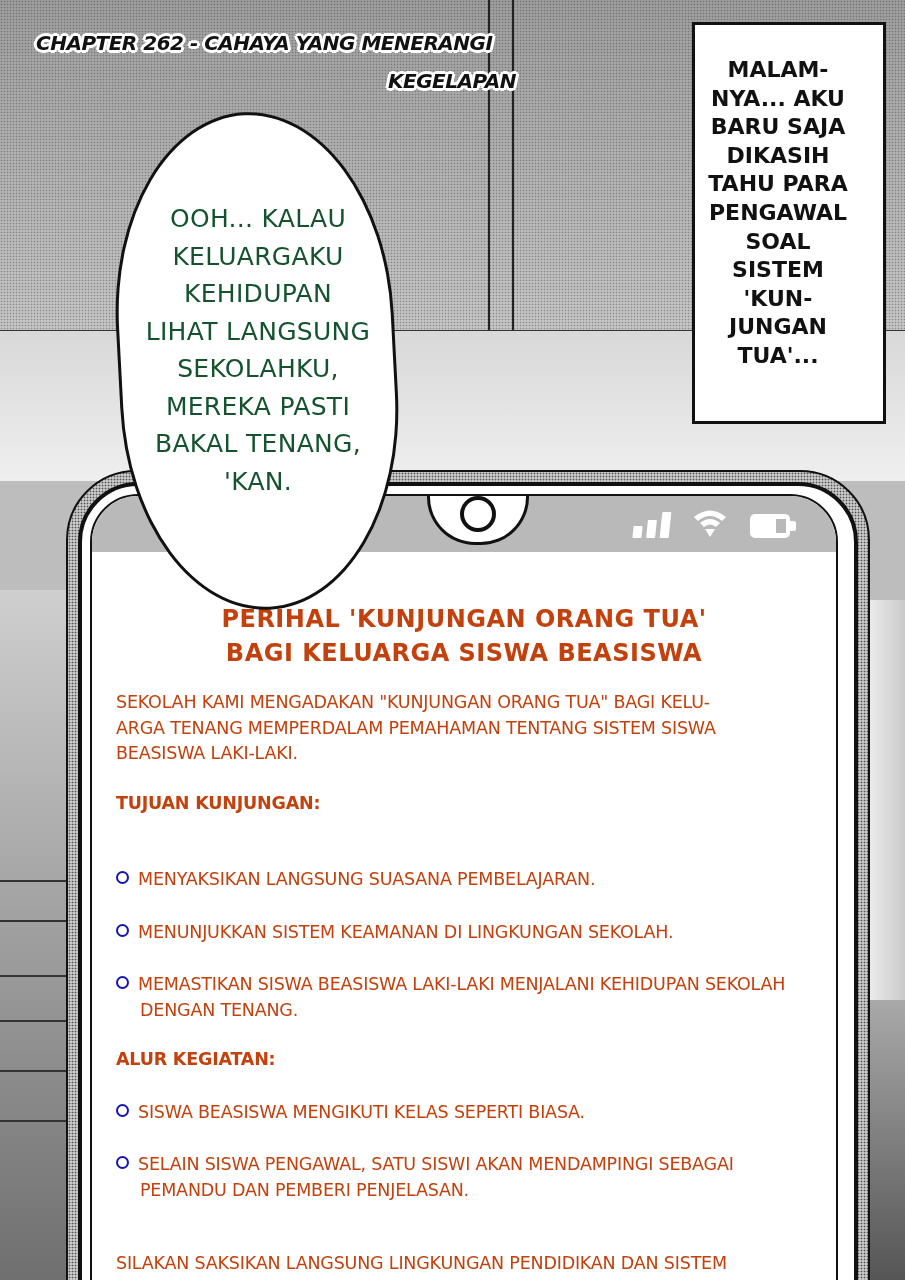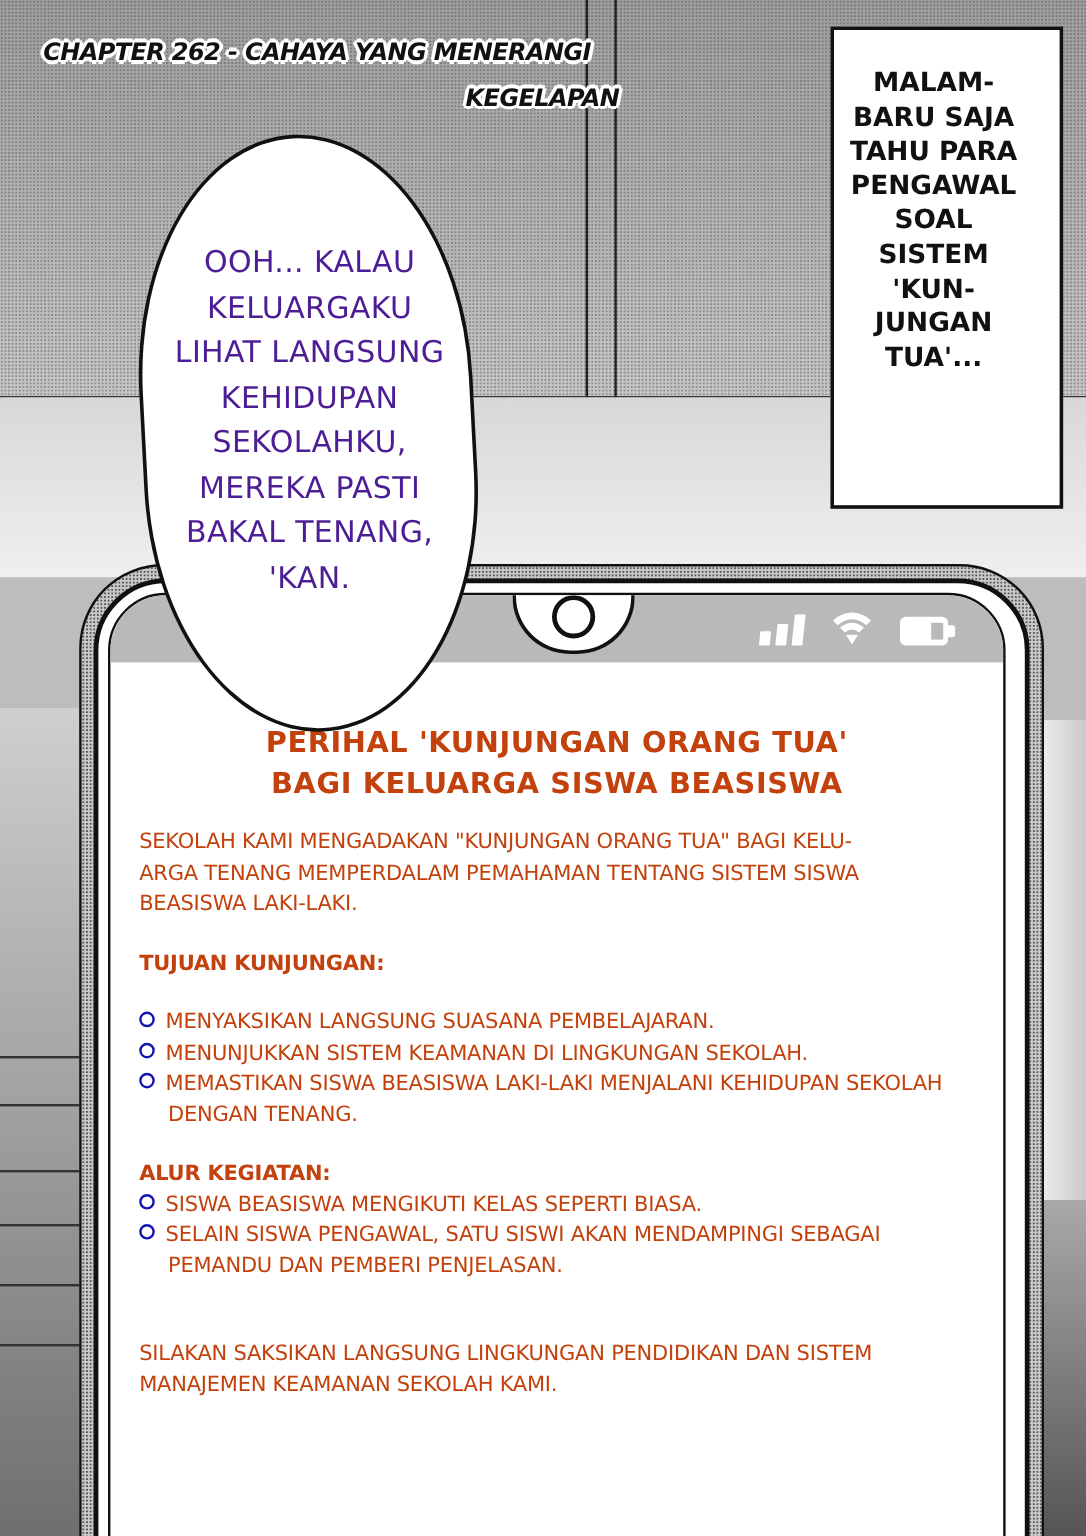--- a/index.html
+++ b/index.html
@@ -115,36 +115,36 @@
     margin-top: 50px; letter-spacing: 0.5px;
   }
   .notice-body {
     margin: 20px 0 0 24px; width: 690px;
     font-size: 17.5px; line-height: 25.5px; letter-spacing: -0.2px;
   }
   .notice-body p { margin: 0; }
   .gap { height: 24px; }
   .section-heading { font-weight: bold; }
   .bullets { margin: 0; padding: 0; list-style: none; }
-  .bullets li { padding-left: 24px; text-indent: -24px; }
+  .bullets li { padding-left: 24px; text-indent: -24px; margin-top: 27px; }
   .bullets li .dot {
     display: inline-block; width: 9px; height: 9px; border: 2.5px solid #1414b4;
     border-radius: 50%; margin-right: 9px; text-indent: 0; vertical-align: 1px;
   }
 
   
   .bubble {
     position: absolute; left: 118px; top: 112px; width: 272px; height: 492px;
     background: #fff; border: 3px solid #111;
     border-radius: 50% / 42%;
     transform: rotate(-3deg);
   }
   .bubble-text {
     position: absolute; left: 128px; top: 200px; width: 260px;
-    text-align: center; color: #4c1d95;
+    text-align: center; color: #14532d;
     font-size: 25px; line-height: 37.5px; font-weight: normal;
     letter-spacing: 0.3px;
     font-family: "DejaVu Sans", sans-serif;
   }
   .bubble-text span { display: block; }
 
   
   .narration {
     position: absolute; left: 692px; top: 22px; width: 188px; height: 396px;
     background: #fff; border: 3px solid #111;
@@ -250,32 +250,34 @@
           <span>MANAJEMEN KEAMANAN SEKOLAH KAMI.</span>
         </p>
       </div>
     </div>
   </div>
 
   <div class="bubble"></div>
   <div class="bubble-text">
     <span>OOH... KALAU</span>
     <span>KELUARGAKU</span>
+    <span>KEHIDUPAN</span>
     <span>LIHAT LANGSUNG</span>
-    <span>KEHIDUPAN</span>
     <span>SEKOLAHKU,</span>
     <span>MEREKA PASTI</span>
     <span>BAKAL TENANG,</span>
     <span>'KAN.</span>
   </div>
 
   <div class="narration"></div>
   <div class="narration-text">
     <span>MALAM-</span>
+    <span>NYA... AKU</span>
     <span>BARU SAJA</span>
+    <span>DIKASIH</span>
     <span>TAHU PARA</span>
     <span>PENGAWAL</span>
     <span>SOAL</span>
     <span>SISTEM</span>
     <span>'KUN-</span>
     <span>JUNGAN</span>
     <span>TUA'...</span>
   </div>
 
   <div class="chapter-title">

